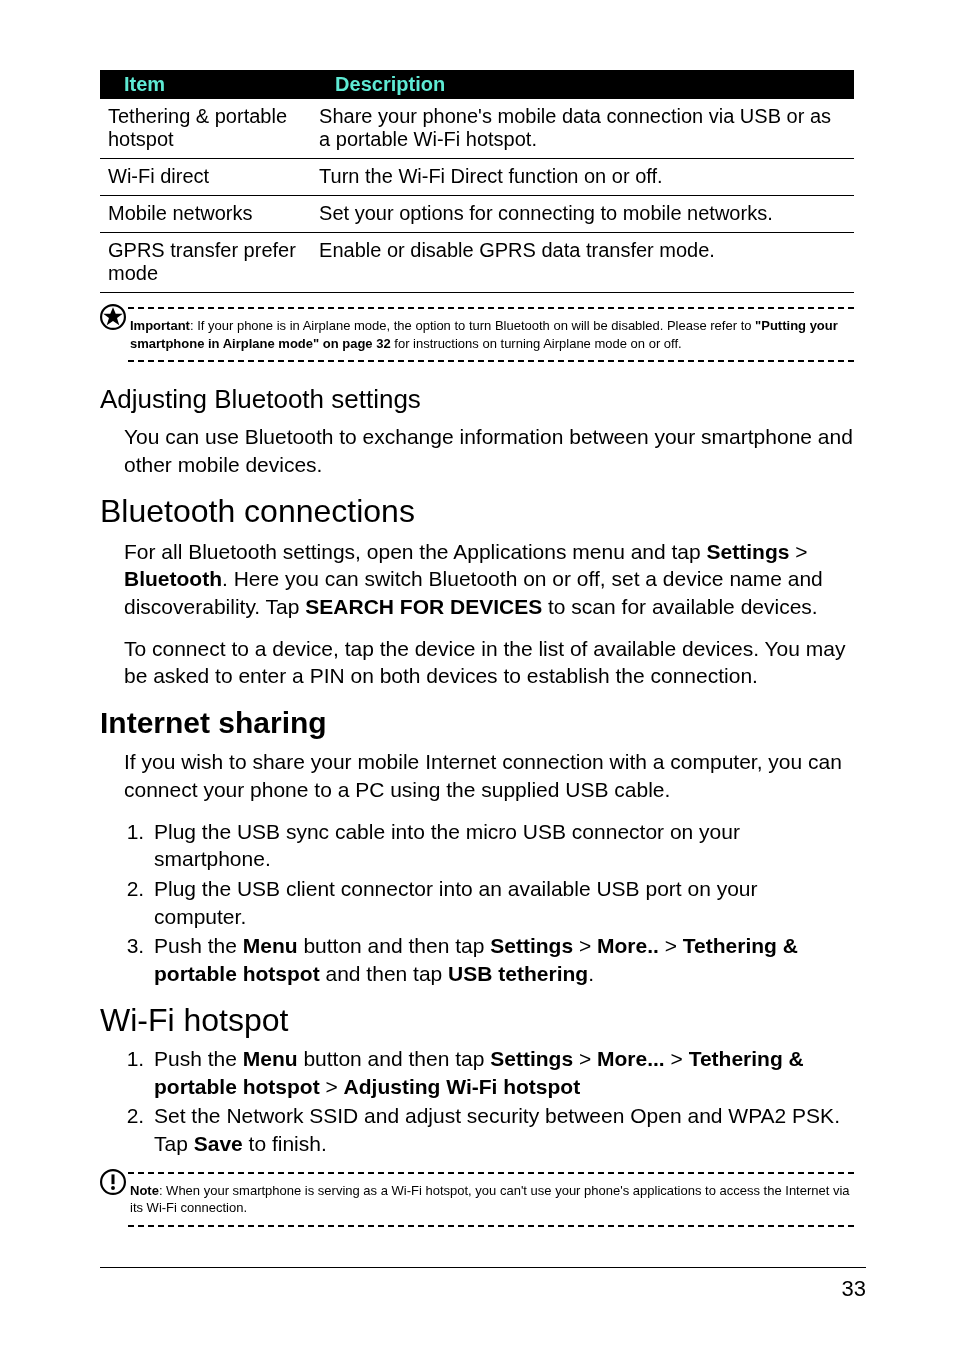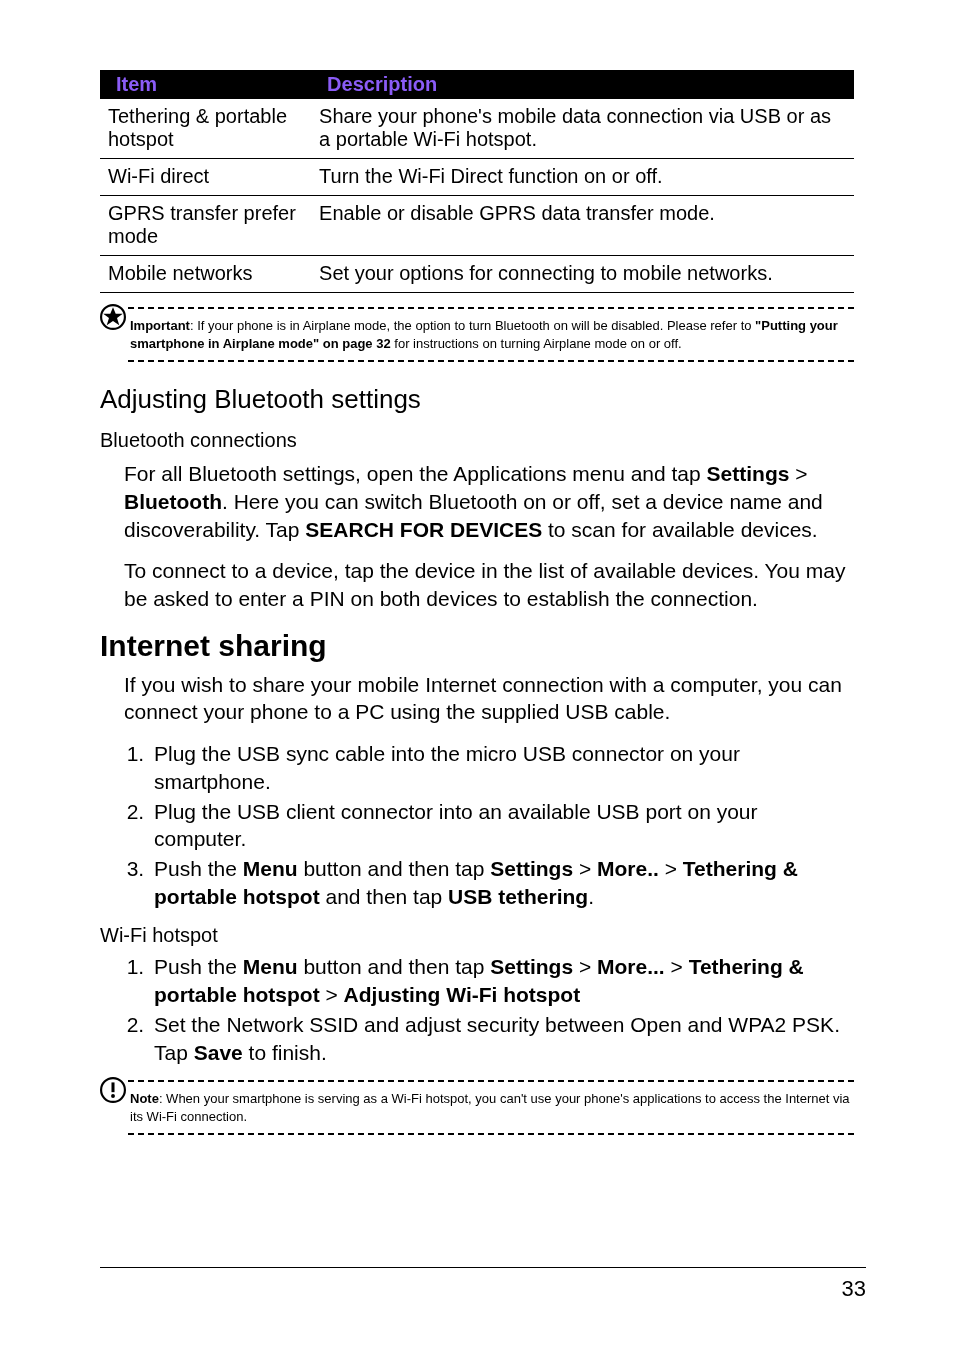--- a/index.html
+++ b/index.html
@@ -20,24 +20,24 @@
     position: relative;
   }
   
   table.desc {
     width: 100%;
     border-collapse: collapse;
     font-size: 20px;
   }
   table.desc th {
     background: #000;
-    color: #8b5cf6;
+    color: #5eead4;
     text-align: left;
     font-weight: bold;
-    padding: 3px 16px;
+    padding: 3px 24px;
   }
   table.desc th.desc-col { width: 72%; }
   table.desc th.item-col { width: 28%; }
   table.desc td {
     padding: 6px 8px 7px 8px;
     vertical-align: top;
     border-bottom: 1px solid #000;
   }
   
   .callout {
@@ -69,21 +69,21 @@
     font-size: 26px;
     margin: 22px 0 8px 0;
   }
   h2.h-sub {
     font-weight: bold;
     font-size: 30px;
     margin: 16px 0 4px 0;
   }
   h3.h-ssub {
     font-weight: normal;
-    font-size: 20px;
+    font-size: 32px;
     margin: 14px 0 4px 0;
   }
   
   .body-block {
     padding-left: 24px;
   }
   p.body {
     font-size: 21px;
     line-height: 1.32;
     margin: 8px 0 14px 0;
@@ -131,43 +131,46 @@
     <tbody>
       <tr>
         <td>Tethering &amp; portable hotspot</td>
         <td>Share your phone's mobile data connection via USB or as a portable Wi-Fi hotspot.</td>
       </tr>
       <tr>
         <td>Wi-Fi direct</td>
         <td>Turn the Wi-Fi Direct function on or off.</td>
       </tr>
       <tr>
+        <td>Mobile networks</td>
+        <td>Set your options for connecting to mobile networks.</td>
+      </tr>
+      <tr>
         <td>GPRS transfer prefer mode</td>
         <td>Enable or disable GPRS data transfer mode.</td>
-      </tr>
-      <tr>
-        <td>Mobile networks</td>
-        <td>Set your options for connecting to mobile networks.</td>
       </tr>
     </tbody>
   </table>
 
   <div class="callout">
     <span class="icon">
       <svg viewBox="0 0 24 24">
           <circle cx="12" cy="12" r="11" fill="none" stroke="#000" stroke-width="2"></circle>
           <polygon points="12,3 14.5,9 21,9 15.7,13 17.8,19.5 12,15.8 6.2,19.5 8.3,13 3,9 9.5,9" fill="#000"></polygon>
         </svg>
     </span>
     <span>
       <strong>Important</strong><span>: If your phone is in Airplane mode, the option to turn Bluetooth on will be disabled. Please refer to </span><strong>"Putting your smartphone in Airplane mode" on page 32</strong><span> for instructions on turning Airplane mode on or off.</span>
     </span>
   </div>
 
   <h1 class="h-sec">Adjusting Bluetooth settings</h1>
+  <div class="body-block">
+    <p class="body">You can use Bluetooth to exchange information between your smartphone and other mobile devices.</p>
+  </div>
 
   <h3 class="h-ssub">Bluetooth connections</h3>
   <div class="body-block">
     <p class="body">
       <span>For all Bluetooth settings, open the Applications menu and tap </span><strong>Settings</strong><span> &gt; </span><strong>Bluetooth</strong><span>. Here you can switch Bluetooth on or off, set a device name and discoverability. Tap </span><strong>SEARCH FOR DEVICES</strong><span> to scan for available devices.</span>
     </p>
     <p class="body">To connect to a device, tap the device in the list of available devices. You may be asked to enter a PIN on both devices to establish the connection.</p>
   </div>
 
   <h2 class="h-sub">Internet sharing</h2>

